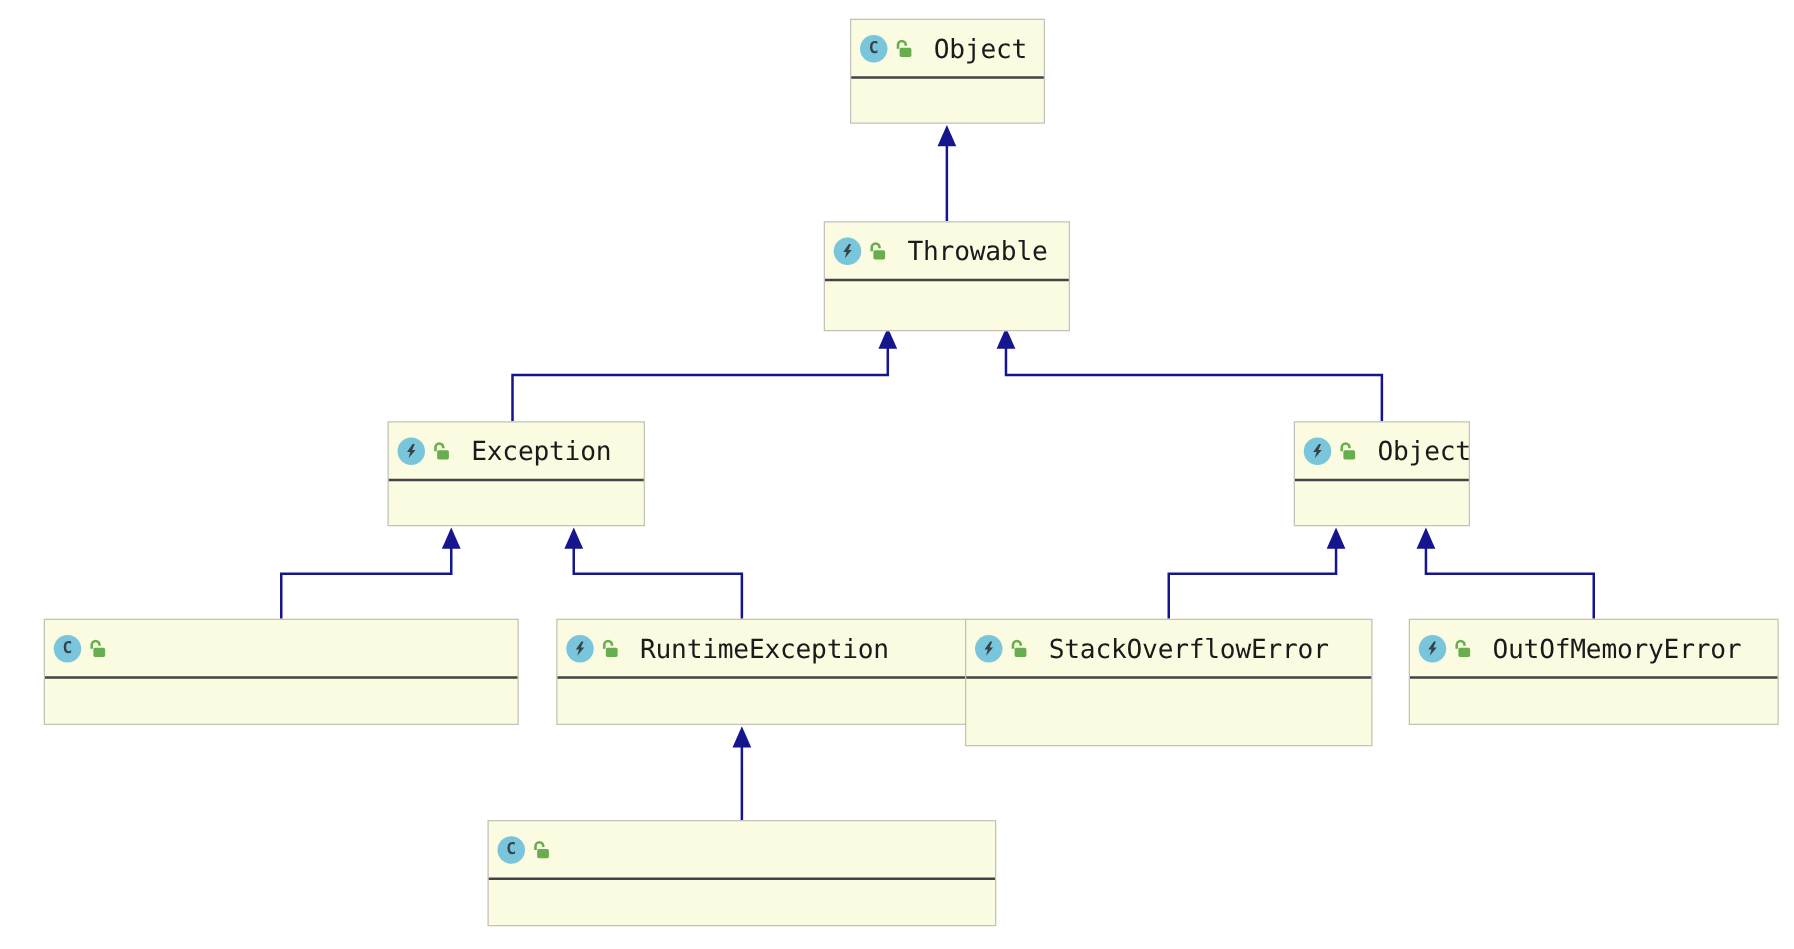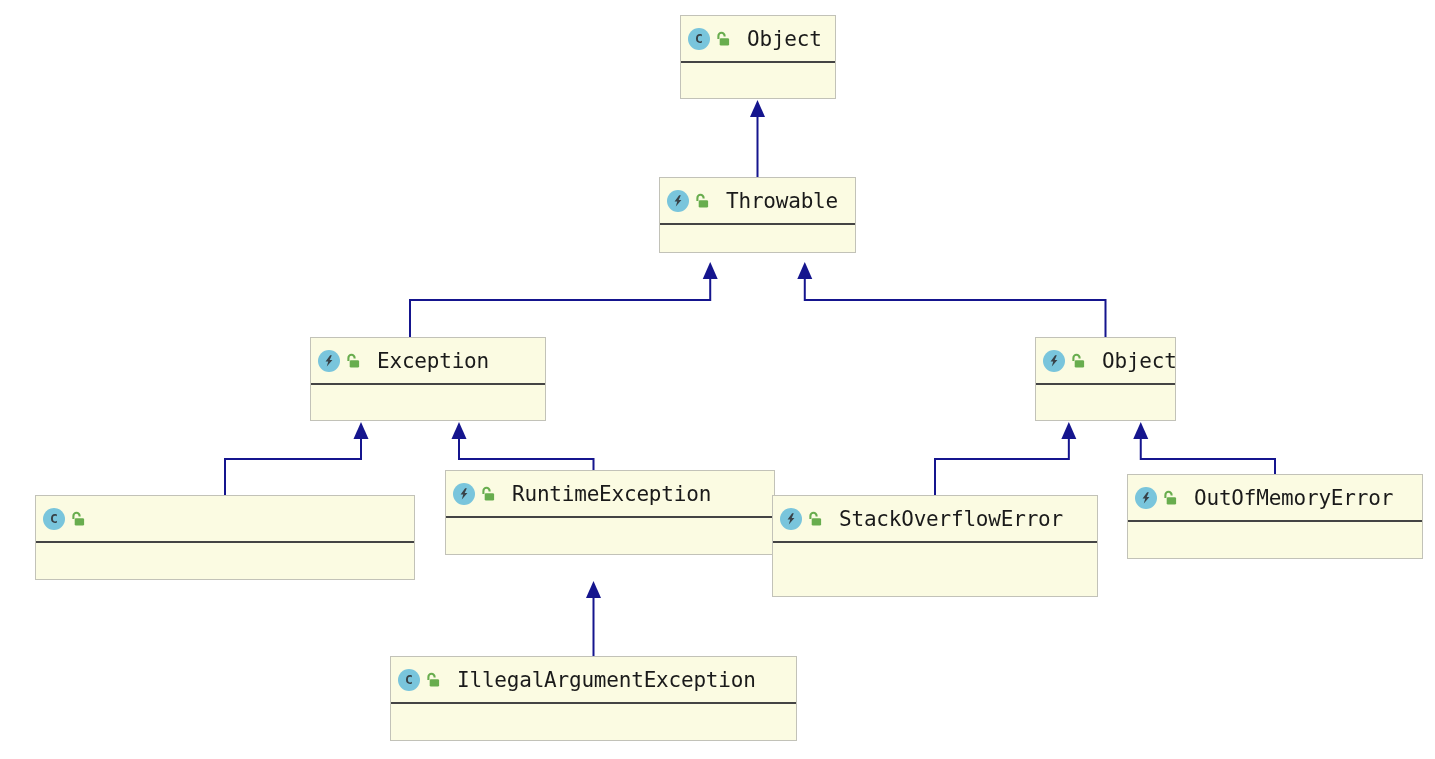--- a/index.html
+++ b/index.html
@@ -112,36 +112,36 @@
           <span class="glyph">C</span>
         </span>
         <span class="lock-icon"><svg viewBox="0 0 17 17" width="17" height="17">
             <path d="M3.4 9 V5.9 a3.1 3.1 0 0 1 6.2 0 v0.7" fill="none" stroke="#68ad4e" stroke-width="2.1"></path>
             <rect x="4.7" y="8.2" width="9.4" height="7.3" rx="1.3" fill="#68ad4e"></rect>
           </svg></span>
         <span class="node-label">Object</span>
       </div>
       <div class="node-body"></div>
     </div>
-    <div class="class-node" style="left: 659px; top: 177px; width: 197px; height: 76px;">
+    <div class="class-node" style="left: 659px; top: 177px; width: 197px; height: 88px;">
       <div class="node-title">
         <span class="icon-circle">
           <svg viewBox="0 0 16 16" width="14" height="14">
             <path d="M9.3 1.4 L4.1 8.7 H7.1 L5.5 14.4 L11.9 6.9 H8.8 L11.2 1.4 Z" fill="#384248"></path>
           </svg>
         </span>
         <span class="lock-icon"><svg viewBox="0 0 17 17" width="17" height="17">
             <path d="M3.4 9 V5.9 a3.1 3.1 0 0 1 6.2 0 v0.7" fill="none" stroke="#68ad4e" stroke-width="2.1"></path>
             <rect x="4.7" y="8.2" width="9.4" height="7.3" rx="1.3" fill="#68ad4e"></rect>
           </svg></span>
         <span class="node-label">Throwable</span>
       </div>
       <div class="node-body"></div>
     </div>
-    <div class="class-node" style="left: 310px; top: 337px; width: 236px; height: 84px;">
+    <div class="class-node" style="left: 310px; top: 337px; width: 206px; height: 84px;">
       <div class="node-title">
         <span class="icon-circle">
           <svg viewBox="0 0 16 16" width="14" height="14">
             <path d="M9.3 1.4 L4.1 8.7 H7.1 L5.5 14.4 L11.9 6.9 H8.8 L11.2 1.4 Z" fill="#384248"></path>
           </svg>
         </span>
         <span class="lock-icon"><svg viewBox="0 0 17 17" width="17" height="17">
             <path d="M3.4 9 V5.9 a3.1 3.1 0 0 1 6.2 0 v0.7" fill="none" stroke="#68ad4e" stroke-width="2.1"></path>
             <rect x="4.7" y="8.2" width="9.4" height="7.3" rx="1.3" fill="#68ad4e"></rect>
           </svg></span>
@@ -169,21 +169,21 @@
         <span class="icon-circle">
           <span class="glyph">C</span>
         </span>
         <span class="lock-icon"><svg viewBox="0 0 17 17" width="17" height="17">
             <path d="M3.4 9 V5.9 a3.1 3.1 0 0 1 6.2 0 v0.7" fill="none" stroke="#68ad4e" stroke-width="2.1"></path>
             <rect x="4.7" y="8.2" width="9.4" height="7.3" rx="1.3" fill="#68ad4e"></rect>
           </svg></span>
       </div>
       <div class="node-body"></div>
     </div>
-    <div class="class-node" style="left: 445px; top: 470px; width: 330px; height: 85px;">
+    <div class="class-node" style="left: 445px; top: 495px; width: 330px; height: 85px;">
       <div class="node-title">
         <span class="icon-circle">
           <svg viewBox="0 0 16 16" width="14" height="14">
             <path d="M9.3 1.4 L4.1 8.7 H7.1 L5.5 14.4 L11.9 6.9 H8.8 L11.2 1.4 Z" fill="#384248"></path>
           </svg>
         </span>
         <span class="lock-icon"><svg viewBox="0 0 17 17" width="17" height="17">
             <path d="M3.4 9 V5.9 a3.1 3.1 0 0 1 6.2 0 v0.7" fill="none" stroke="#68ad4e" stroke-width="2.1"></path>
             <rect x="4.7" y="8.2" width="9.4" height="7.3" rx="1.3" fill="#68ad4e"></rect>
           </svg></span>
@@ -199,21 +199,21 @@
           </svg>
         </span>
         <span class="lock-icon"><svg viewBox="0 0 17 17" width="17" height="17">
             <path d="M3.4 9 V5.9 a3.1 3.1 0 0 1 6.2 0 v0.7" fill="none" stroke="#68ad4e" stroke-width="2.1"></path>
             <rect x="4.7" y="8.2" width="9.4" height="7.3" rx="1.3" fill="#68ad4e"></rect>
           </svg></span>
         <span class="node-label">StackOverflowError</span>
       </div>
       <div class="node-body"></div>
     </div>
-    <div class="class-node" style="left: 1127px; top: 474px; width: 296px; height: 85px;">
+    <div class="class-node" style="left: 1127px; top: 495px; width: 296px; height: 85px;">
       <div class="node-title">
         <span class="icon-circle">
           <svg viewBox="0 0 16 16" width="14" height="14">
             <path d="M9.3 1.4 L4.1 8.7 H7.1 L5.5 14.4 L11.9 6.9 H8.8 L11.2 1.4 Z" fill="#384248"></path>
           </svg>
         </span>
         <span class="lock-icon"><svg viewBox="0 0 17 17" width="17" height="17">
             <path d="M3.4 9 V5.9 a3.1 3.1 0 0 1 6.2 0 v0.7" fill="none" stroke="#68ad4e" stroke-width="2.1"></path>
             <rect x="4.7" y="8.2" width="9.4" height="7.3" rx="1.3" fill="#68ad4e"></rect>
           </svg></span>
@@ -223,17 +223,16 @@
     </div>
     <div class="class-node" style="left: 390px; top: 656px; width: 407px; height: 85px;">
       <div class="node-title">
         <span class="icon-circle">
           <span class="glyph">C</span>
         </span>
         <span class="lock-icon"><svg viewBox="0 0 17 17" width="17" height="17">
             <path d="M3.4 9 V5.9 a3.1 3.1 0 0 1 6.2 0 v0.7" fill="none" stroke="#68ad4e" stroke-width="2.1"></path>
             <rect x="4.7" y="8.2" width="9.4" height="7.3" rx="1.3" fill="#68ad4e"></rect>
           </svg></span>
-        <span class="node-label">IllegalArgumentException</span>
       </div>
       <div class="node-body"></div>
     </div>
   </div>
 
 </body></html>

